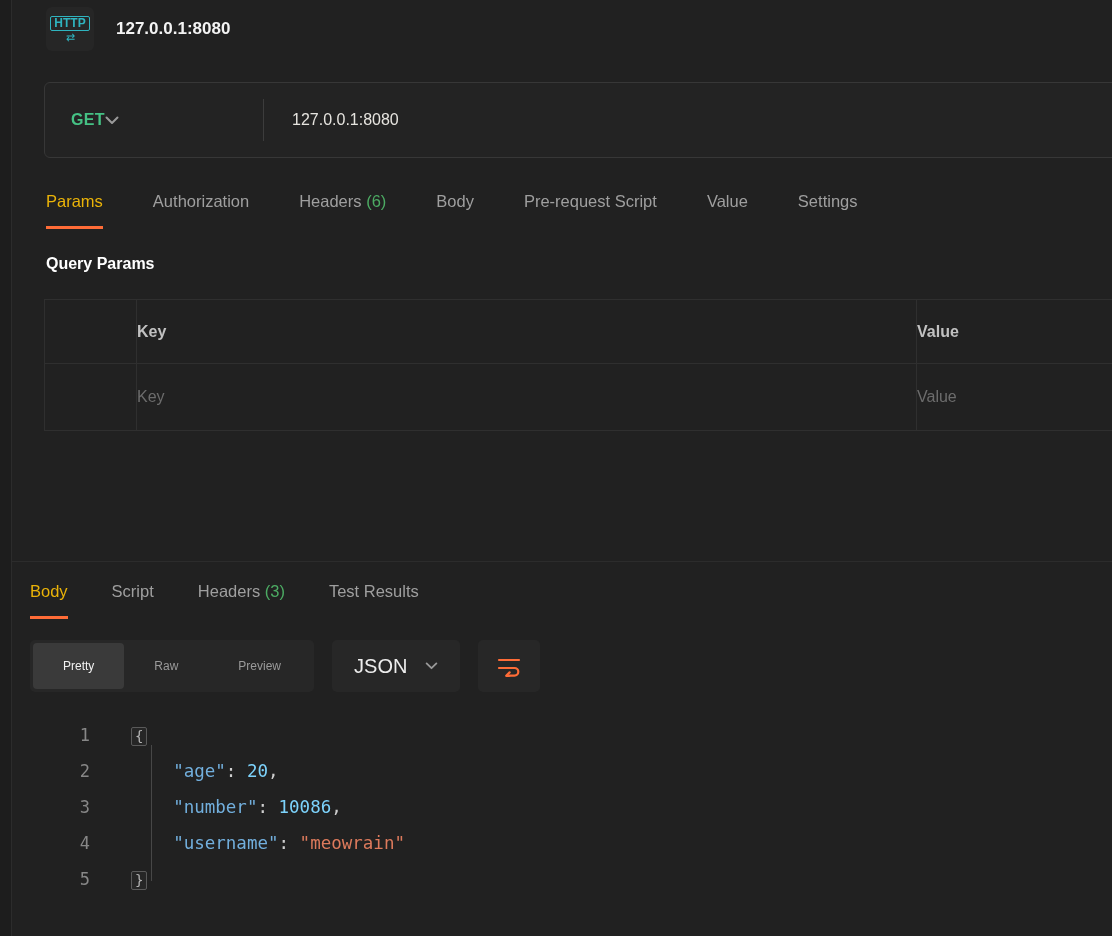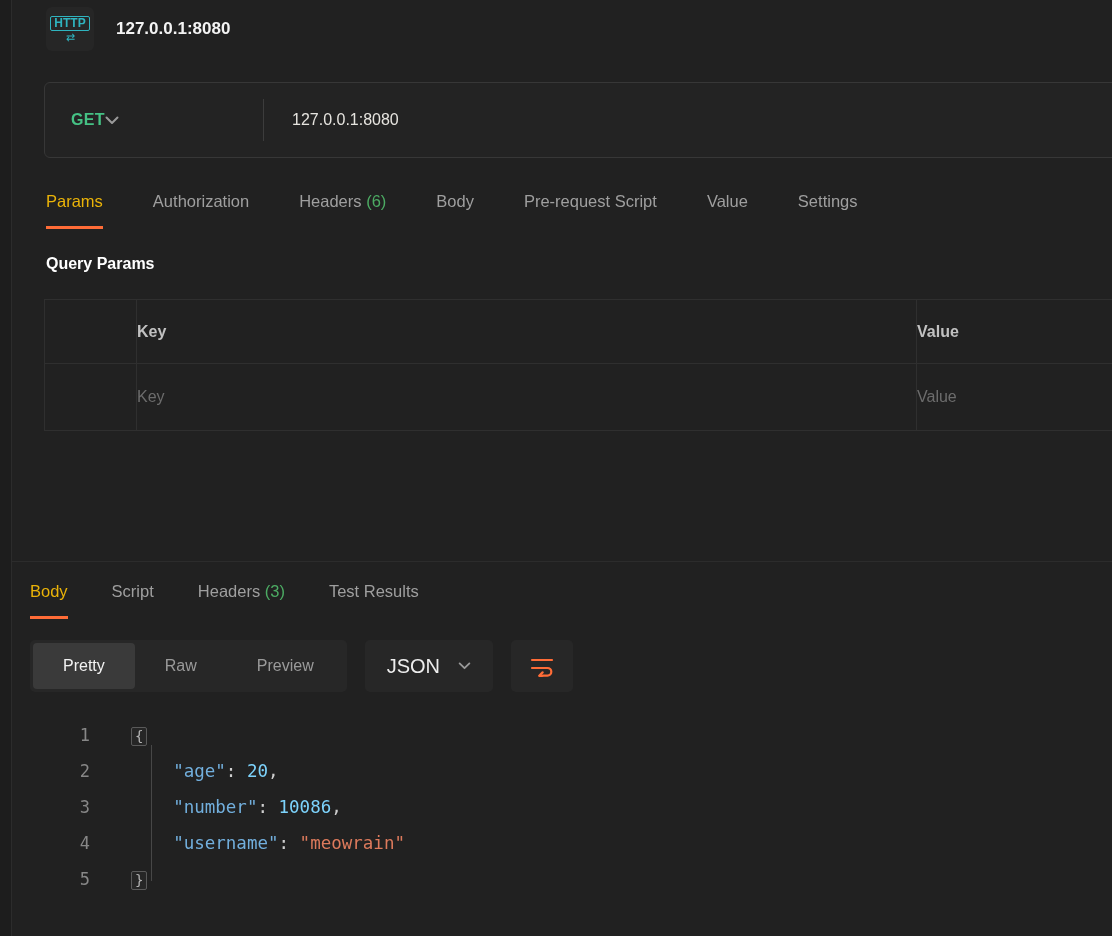--- a/index.html
+++ b/index.html
@@ -79,21 +79,21 @@
 
   
   .response-section { position:absolute; left:0; top:562px; width:1100px; }
   .resp-tabs { display:flex; gap:44px; margin:20px 0 0 18px; }
 
   .view-bar { display:flex; align-items:center; gap:18px; margin:21px 0 0 18px; }
   .segmented {
     display:inline-flex; background:#272727; border-radius:5px; padding:3px; height:52px; align-items:stretch;
   }
   .seg {
-    display:flex; align-items:center; padding:0 30px; font-size:16px; color:#9a9a9a;
+    display:flex; align-items:center; padding:0 30px; font-size:12px; color:#9a9a9a;
     border-radius:4px; cursor:pointer;
   }
   .seg.active { background:#3a3a3a; color:#f2f2f2; }
   .format-dropdown {
     height:52px; background:#272727; border-radius:5px; display:flex; align-items:center;
     gap:18px; padding:0 22px; cursor:pointer;
   }
   .format-label { color:#ededed; font-size:20px; }
   .wrap-btn {
     height:52px; width:62px; background:#272727; border-radius:5px;

